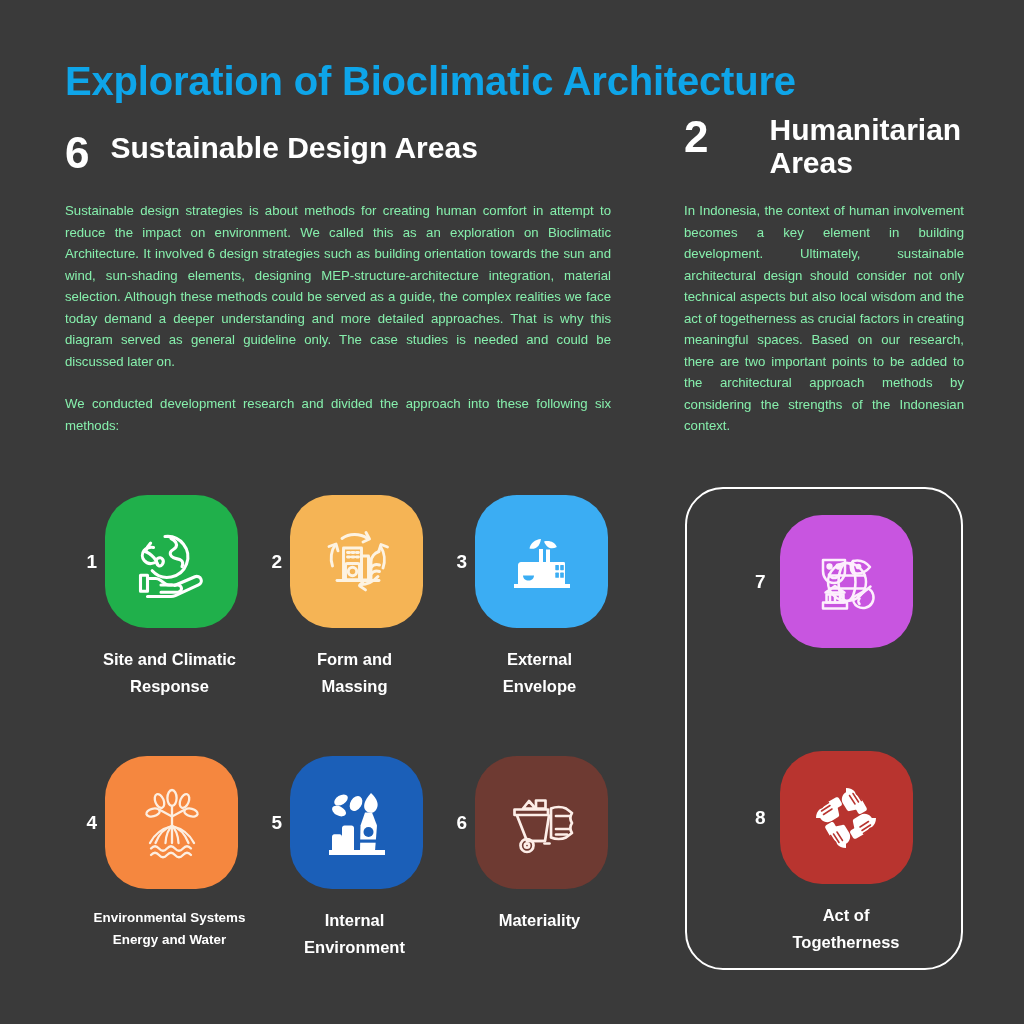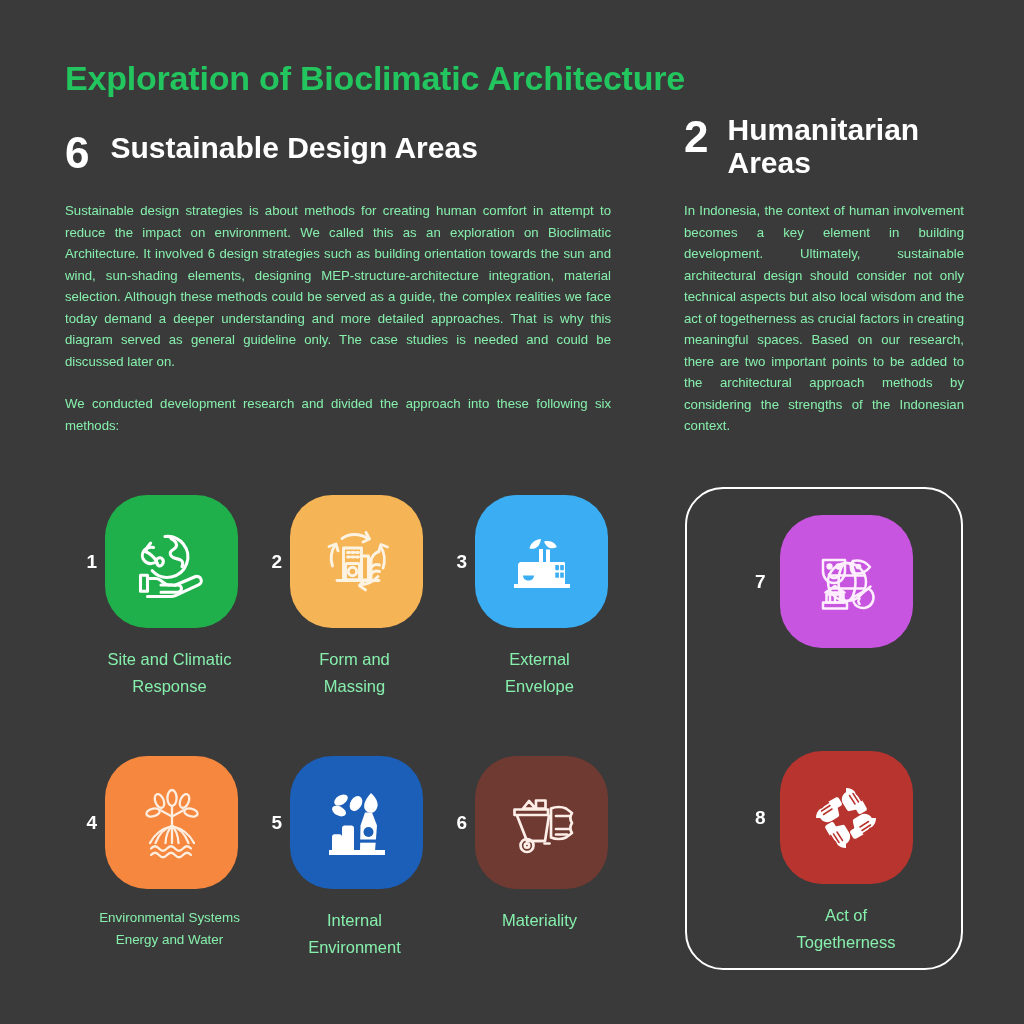--- a/index.html
+++ b/index.html
@@ -21,24 +21,24 @@
     height: 1024px;
     background: #3a3a3a;
     box-sizing: border-box;
   }
 
   
   .main-title {
     position: absolute;
     left: 65px;
     top: 59px;
-    font-size: 34px;
+    font-size: 40px;
     font-weight: bold;
     letter-spacing: -0.2px;
-    color: #22c55e;
+    color: #0ea5e9;
     white-space: nowrap;
   }
 
   .section-head {
     position: absolute;
     display: flex;
     align-items: flex-start;
   }
   .section-head .big-num {
     font-size: 44px;
@@ -56,21 +56,21 @@
     left: 65px;
     top: 131px;
   }
   #head-left .big-num { margin-right: 21px; }
   #head-right {
     left: 684px;
     top: 113px;
     width: 290px;
   }
   #head-right .big-num { margin-right: 19px; line-height: 48px;}
-  #head-right .head-label { max-width: 215px; }
+  #head-right .head-label { max-width: 215px; margin-left: 42px; }
 
   
   .body-col {
     position: absolute;
     font-size: 13.2px;
     line-height: 21.5px;
     text-align: justify;
     color: #86efac;
   }
   #body-left {
@@ -124,24 +124,24 @@
     border-radius: 42px;
     display: flex;
     align-items: center;
     justify-content: center;
     flex: 0 0 auto;
   }
   .tile svg { display: block; }
   .cell-label {
     margin-top: 18px;
     font-size: 16.5px;
-    font-weight: normal;
+    font-weight: bold;
     line-height: 27px;
     text-align: center;
-    color: #86efac;
+    color: #ffffff;
     padding-left: 30px;
   }
   .cell-label.small {
     font-size: 13.4px;
     line-height: 22px;
   }
 
   
   .panel {
     position: absolute;

